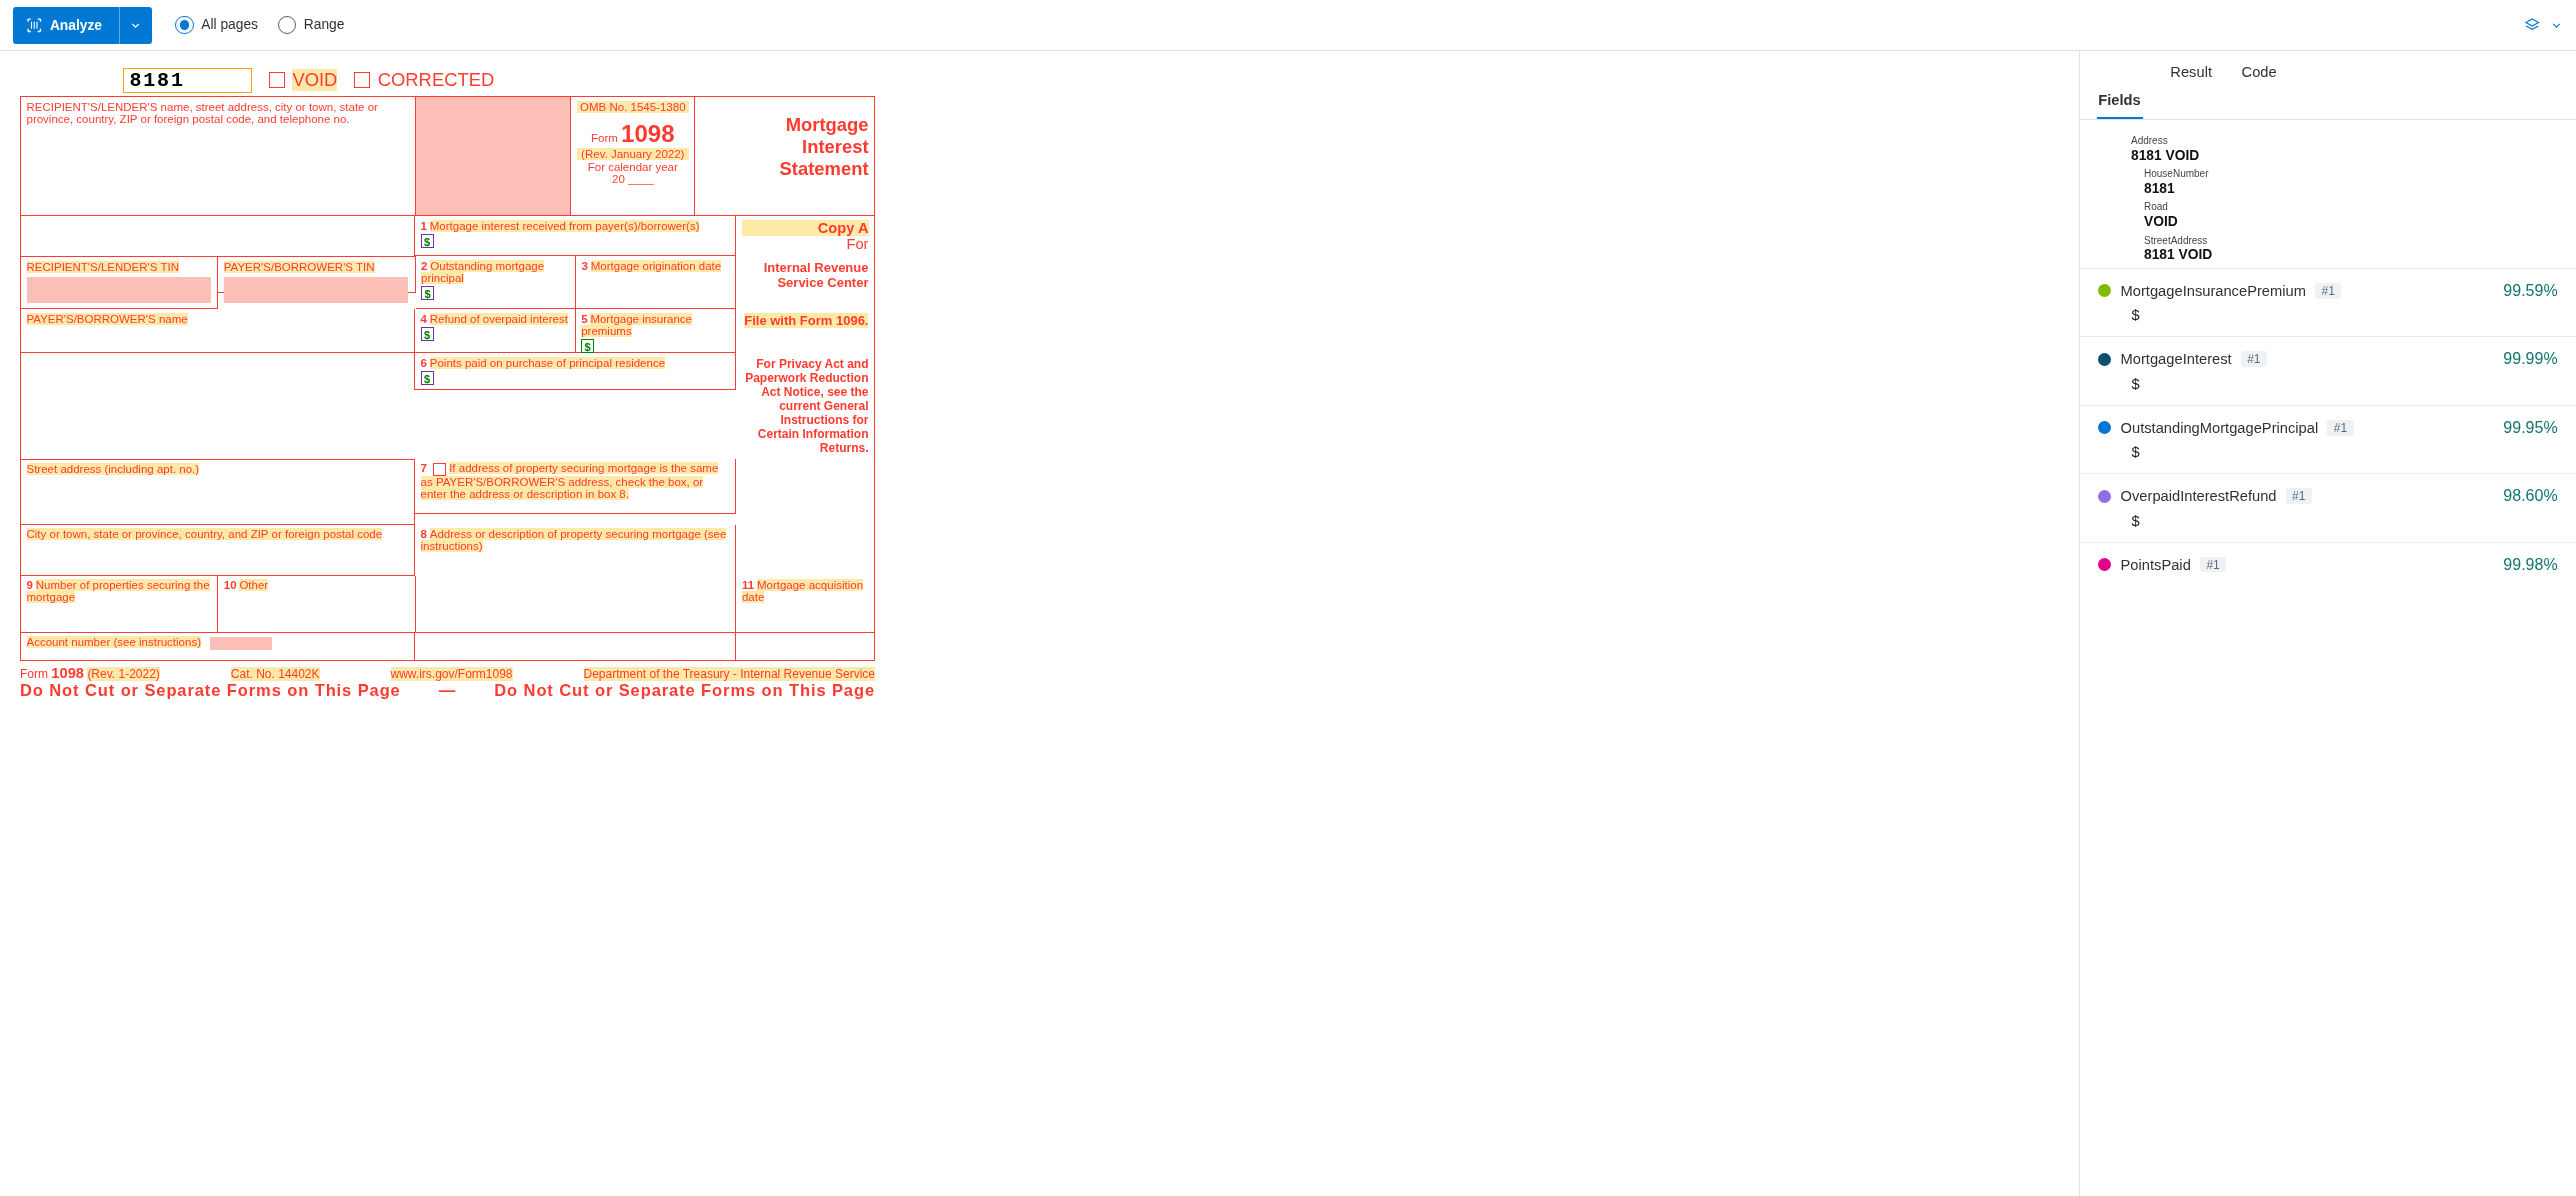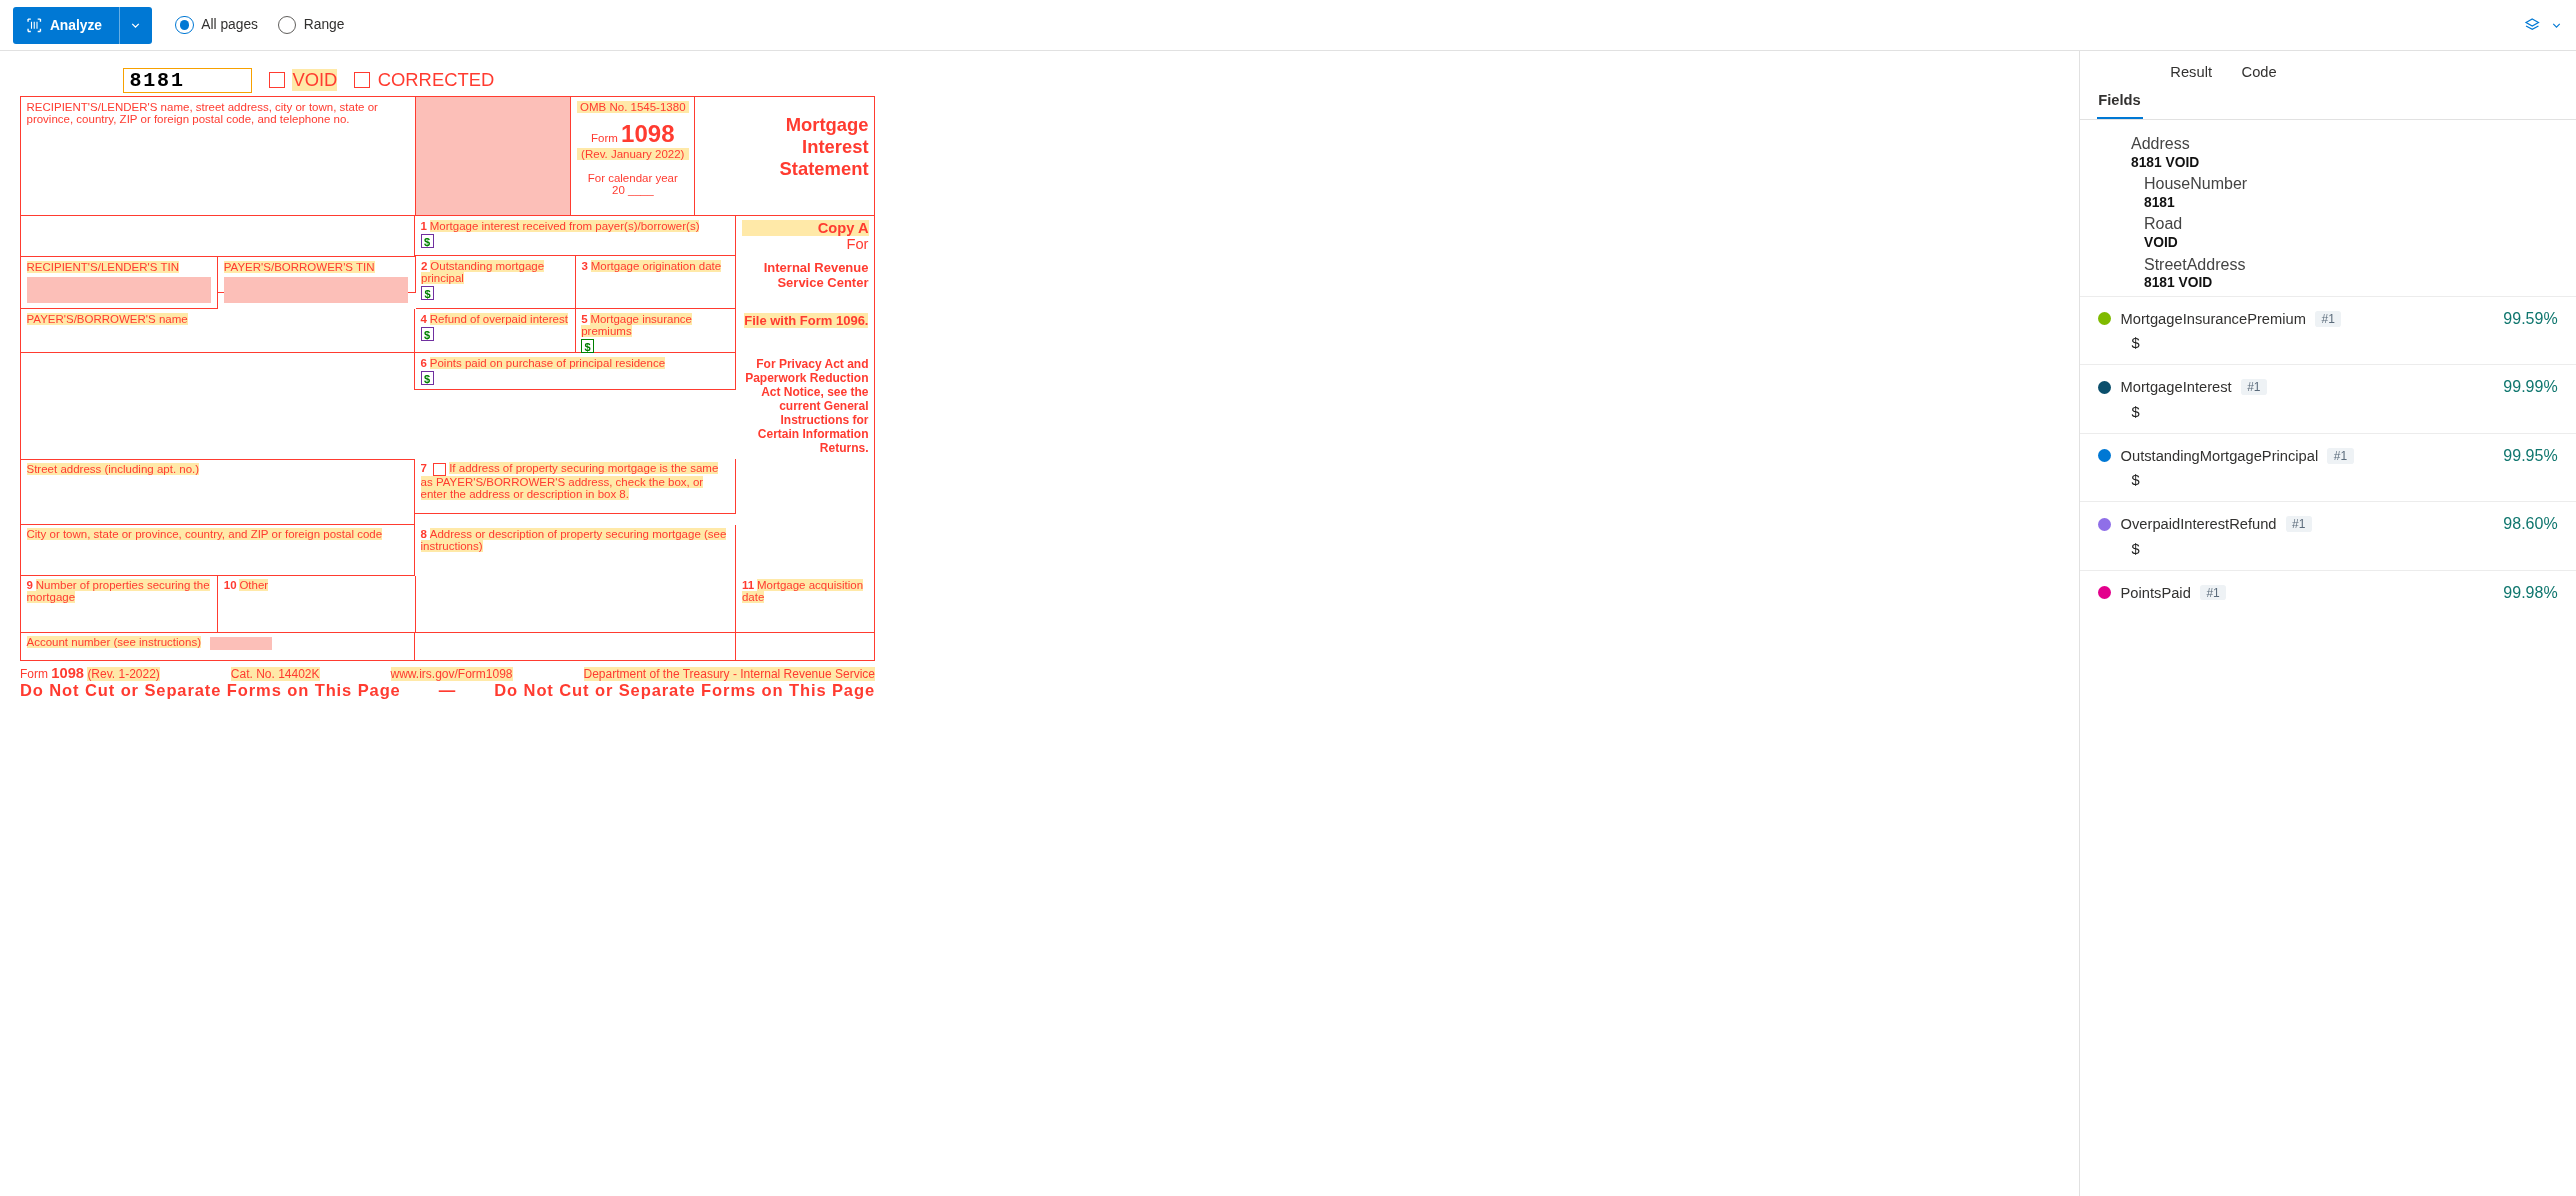--- a/index.html
+++ b/index.html
@@ -154,21 +154,21 @@
   }
   .tab {
     padding: 3.7px 1.8px 9.2px 1.8px;
     font-size:14.7px; cursor:pointer;
     color:#323130;
   }
   .tab.active { font-weight:600; border-bottom:2.8px solid #0078d4;margin-top:28px; }
   .field-scroll { flex:1 1 auto; overflow:auto; }
 
   .sub-block { padding: 9.2px 22px 5.5px 51px; }
-  .sub-label { font-size:16px; color:#444; margin-top:5.5px; }
+  .sub-label { font-size:10px; color:#444; margin-top:5.5px; }
   .sub-value { font-size:13.8px; font-weight:600; color:#111; margin-top:1.8px; }
 
   .field-item {
     border-top:0.9px solid #ececec;
     padding: 13px 18.4px 13px 18.4px;
   }
   .field-head { display:flex; align-items:center; gap:9.2px; }
   .dot { width:13px; height:13px; border-radius:50%; flex:0 0 13px; }
   .field-name { font-size:14.7px; }
   .badge {
@@ -250,21 +250,21 @@
         <div class="row">
           <div class="cell" style="width:395px;height:119px">
             <span>RECIPIENT'S/LENDER'S name, street address, city or town, state or province, country, ZIP or foreign postal code, and telephone no.</span>
           </div>
           <div class="cell shade" style="width:156px;height:119px"></div>
           <div class="cell" style="width:124px;height:119px;text-align:center">
             <div class="hl">OMB No. 1545-1380</div>
             <div style="margin-top:7.4px"><span>Form</span>
               <span class="big1098">1098</span></div>
             <div class="hl">(Rev. January 2022)</div>
-            <div style="margin-top:12px">For calendar year</div>
+            <div style="margin-top:1px">For calendar year</div>
             <div><span>20</span> ____</div>
           </div>
           <div class="cell rtitle" style="width:179px;height:119px;border-right:none;font-size:18.4px;padding-top:16.5px">
             <div>Mortgage</div>
             <div>Interest</div>
             <div>Statement</div>
           </div>
         </div>
 
         <div class="row">

